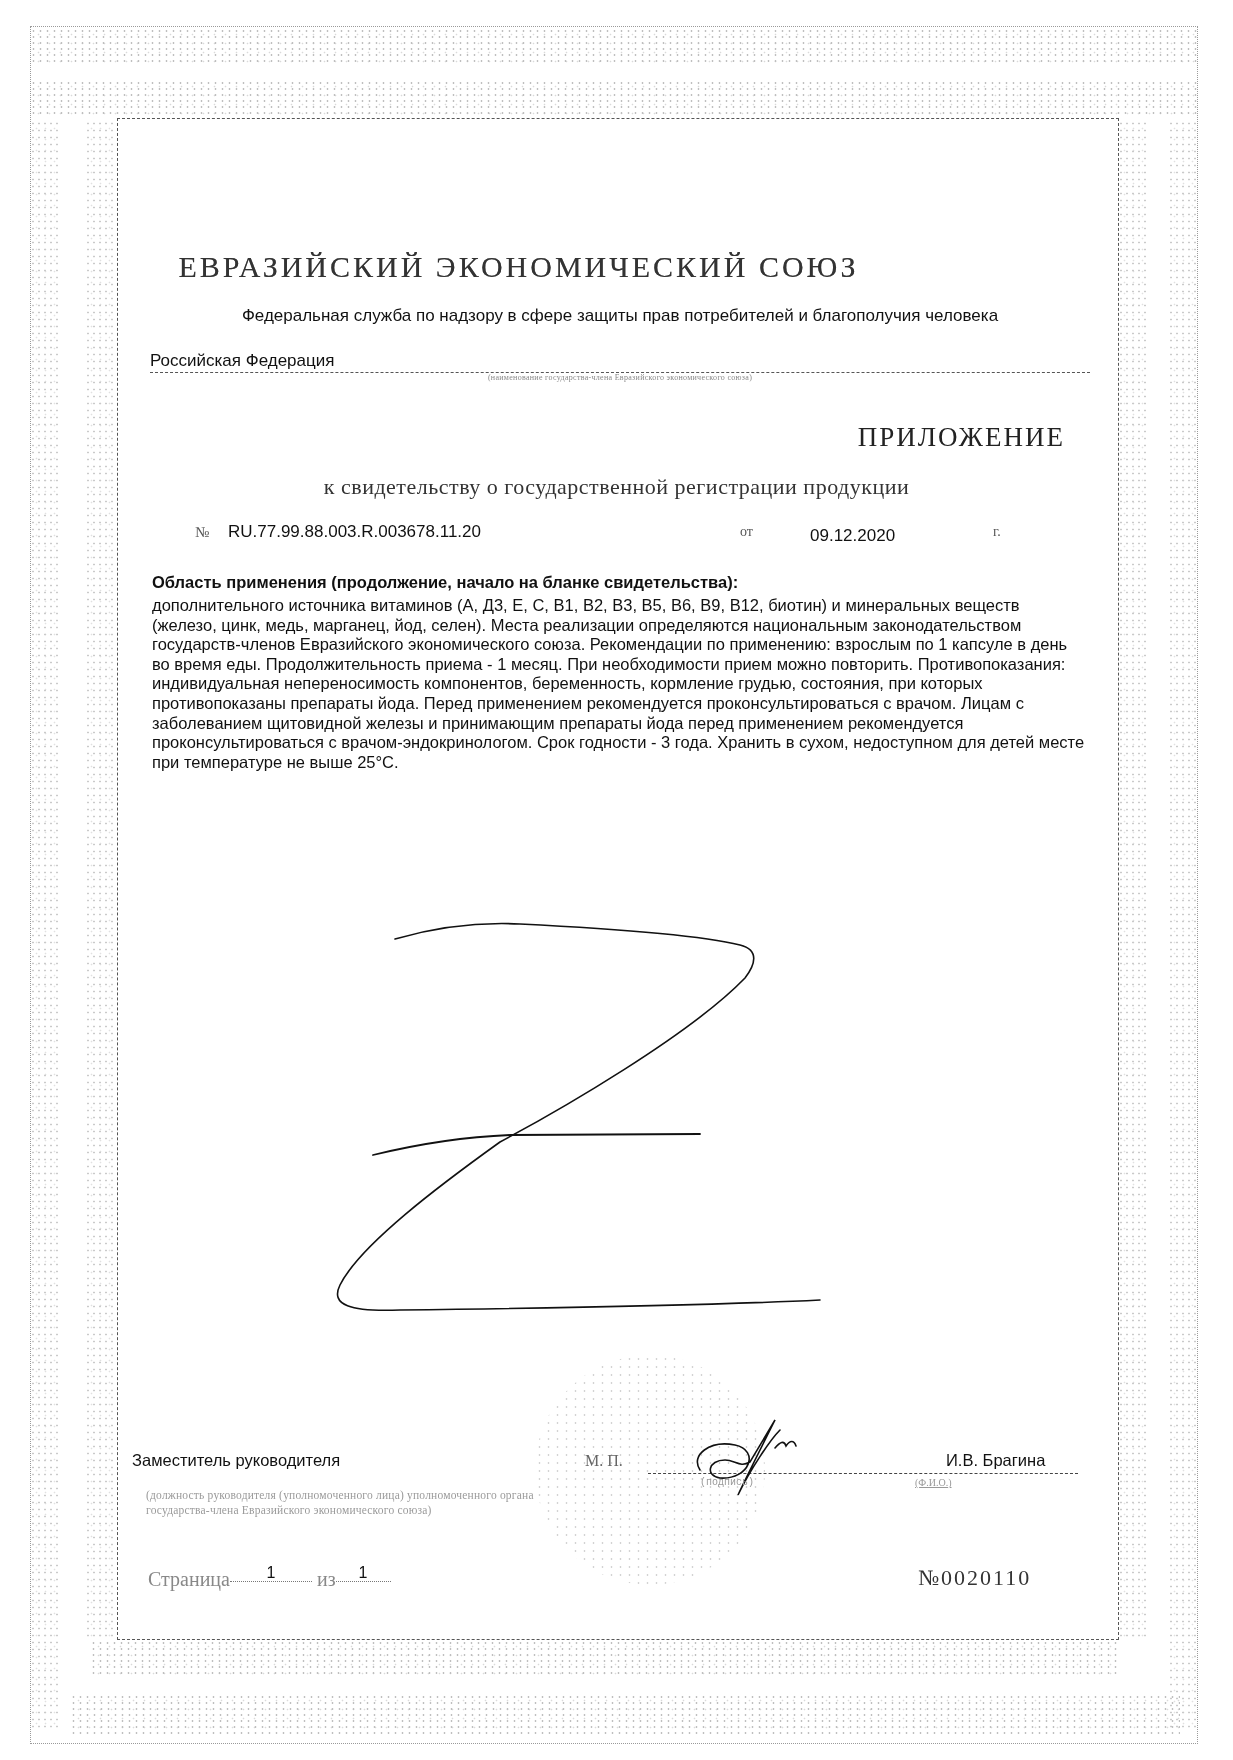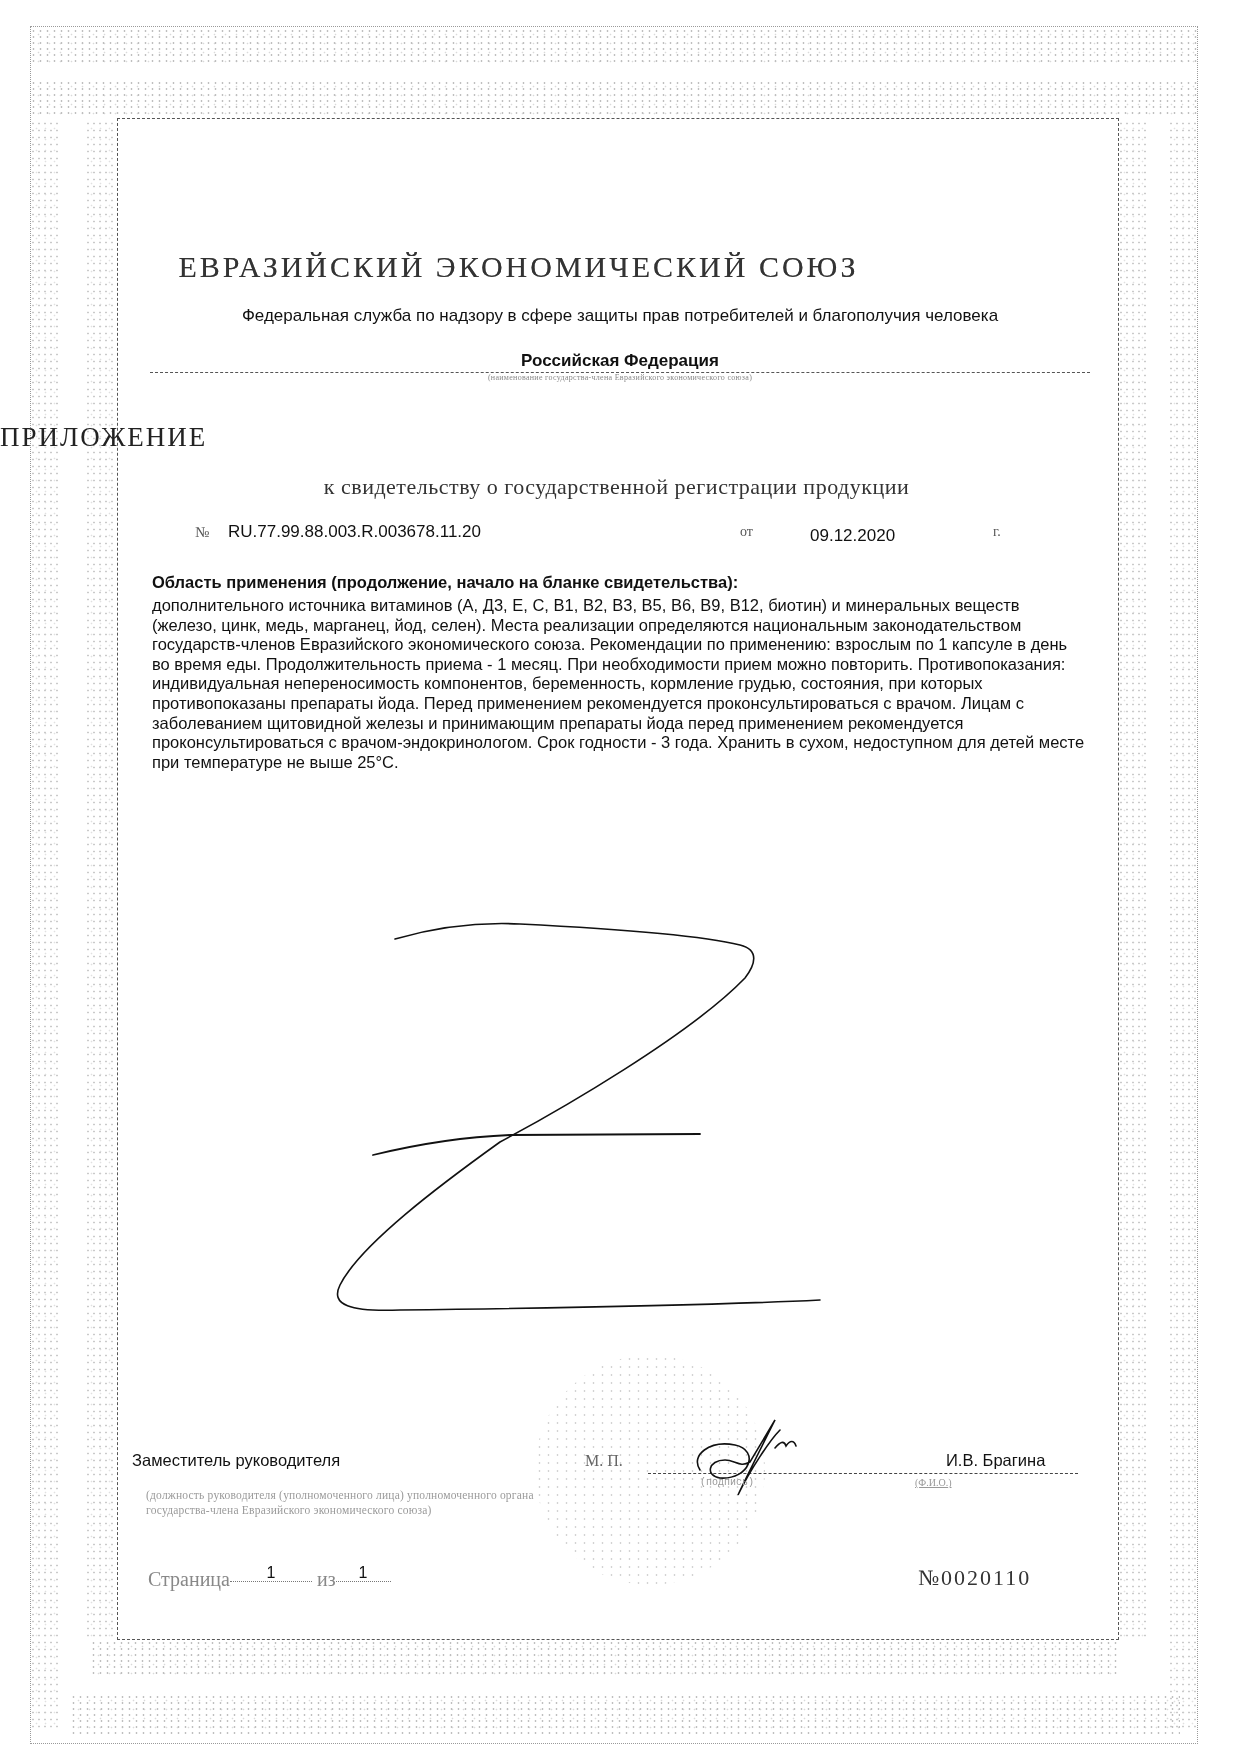--- a/index.html
+++ b/index.html
@@ -50,30 +50,30 @@
       left: 0; width: 1037px; top: 250px; text-align: center;
       font-size: 30px; letter-spacing: 3px; color: #333;
       text-shadow: 0 0 0.6px #888;
     }
     .agency {
       left: 150px; width: 940px; top: 306px; text-align: center;
       font-size: 17px; line-height: 20px; color: #111;
     }
     .country-line {
       left: 150px; width: 940px; top: 350px; height: 22px;
-      border-bottom: 1px dashed #555; text-align: center;
-      font-size: 17px; line-height: 22px; font-weight: bold;
+      border-bottom: 1px dashed #555; 
+      font-size: 17px; line-height: 22px;
     }
     .country-caption {
       left: 150px; width: 940px; top: 373px; text-align: center;
       font-size: 8px; color: #888; letter-spacing: 0.3px;
     }
 
     .annex-title {
-      left: 0; width: 1065px; top: 422px; text-align: left;
+      left: 0; width: 1065px; top: 422px; text-align: right;
       font-size: 27px; letter-spacing: 2px; color: #222;
     }
     .annex-subtitle {
       left: 0; width: 1233px; top: 474px; text-align: center;
       font-size: 22px; color: #333; letter-spacing: 0.5px;
     }
 
     .reg-row { top: 522px; left: 0; width: 1233px; height: 26px; }
     .reg-no-sign { left: 195px; top: 2px; font-size: 15px; color: #555; }
     .reg-no { left: 228px; top: 0; font-size: 17px; }

